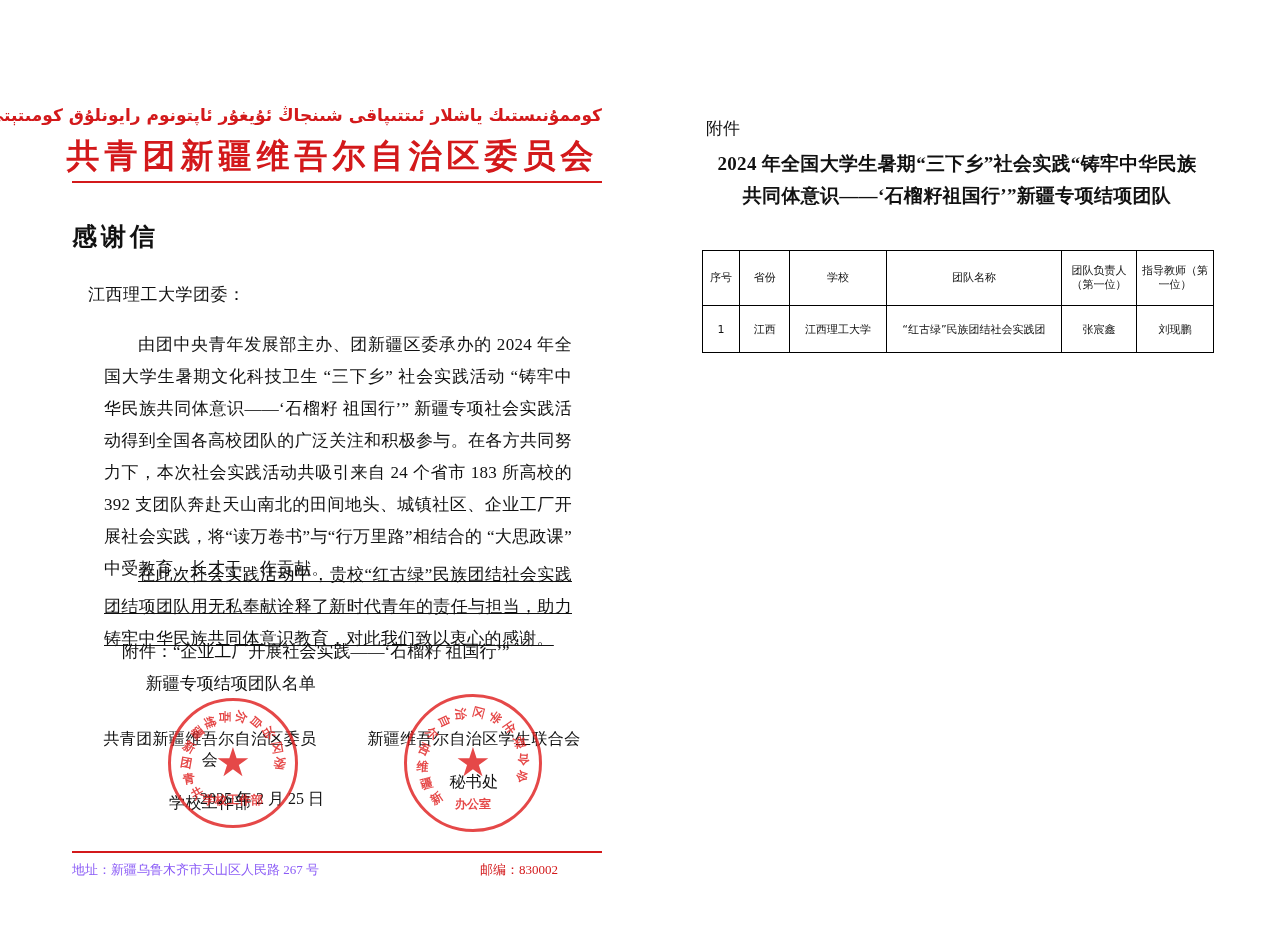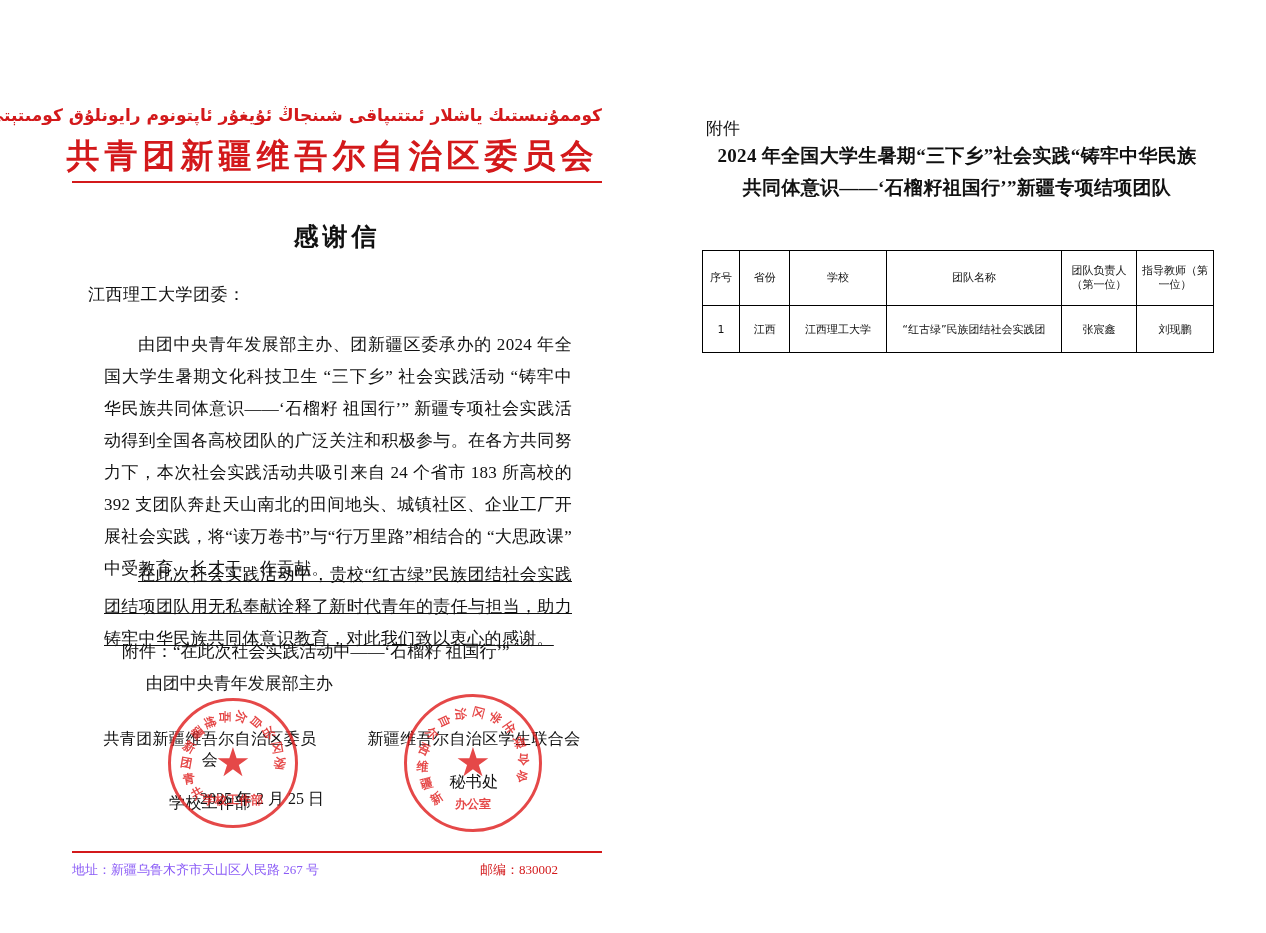--- a/index.html
+++ b/index.html
@@ -61,21 +61,20 @@
     width: 530px;
     height: 2px;
     background: #d3191b;
   }
 
   .doc-title {
     position: absolute;
     left: 72px;
     top: 220px;
     width: 530px;
-    text-align: center;
     font-size: 25px;
     font-weight: bold;
     letter-spacing: 4px;
   }
 
   .salutation {
     position: absolute;
     left: 88px;
     top: 283px;
     font-size: 17px;
@@ -228,21 +227,21 @@
   }
   .attach-label {
     position: absolute;
     left: 66px;
     top: 117px;
     font-size: 17px;
   }
   .attach-title {
     position: absolute;
     left: 62px;
-    top: 140px;
+    top: 148px;
     width: 510px;
     text-align: center;
     font-size: 19px;
     font-weight: bold;
     line-height: 32px;
     letter-spacing: 0.3px;
   }
 
   table.roster {
     position: absolute;
@@ -291,22 +290,22 @@
 
   <div class="body-block" id="para-1">
     <p>由团中央青年发展部主办、团新疆区委承办的 2024 年全国大学生暑期文化科技卫生 “三下乡” 社会实践活动 “铸牢中华民族共同体意识——‘石榴籽  祖国行’” 新疆专项社会实践活动得到全国各高校团队的广泛关注和积极参与。在各方共同努力下，本次社会实践活动共吸引来自 24 个省市 183 所高校的 392 支团队奔赴天山南北的田间地头、城镇社区、企业工厂开展社会实践，将“读万卷书”与“行万里路”相结合的 “大思政课” 中受教育、长才干、作贡献。</p>
   </div>
 
   <div class="body-block" id="para-2">
     <p>在此次社会实践活动中，贵校“红古绿”民族团结社会实践团结项团队用无私奉献诠释了新时代青年的责任与担当，助力铸牢中华民族共同体意识教育，对此我们致以衷心的感谢。</p>
   </div>
 
   <div class="attach-block">
-    <div class="ln1">附件：“在此次社会实践活动中——‘石榴籽  祖国行’”</div>
-    <div class="ln2">由团中央青年发展部主办</div>
+    <div class="ln1">附件：“企业工厂开展社会实践——‘石榴籽  祖国行’”</div>
+    <div class="ln2">新疆专项结项团队名单</div>
   </div>
 
   <div class="sig-left">
     <div class="l1">共青团新疆维吾尔自治区委员会</div>
     <div class="l2">学校工作部</div>
   </div>
 
   <div class="sig-right">
     <div class="l1">新疆维吾尔自治区学生联合会</div>
     <div class="l2">秘书处</div>

